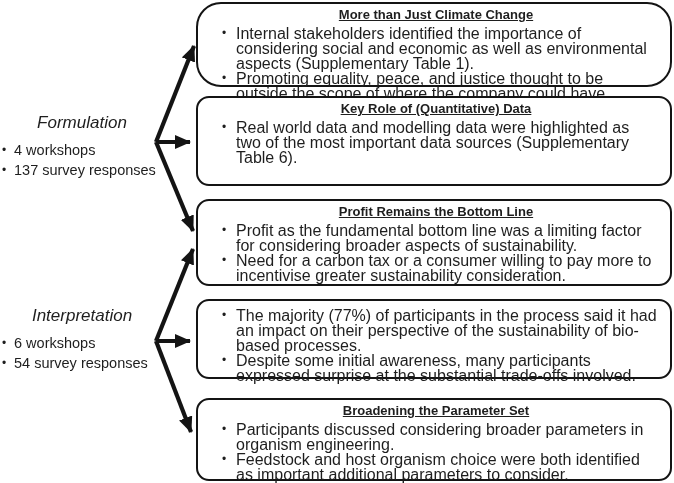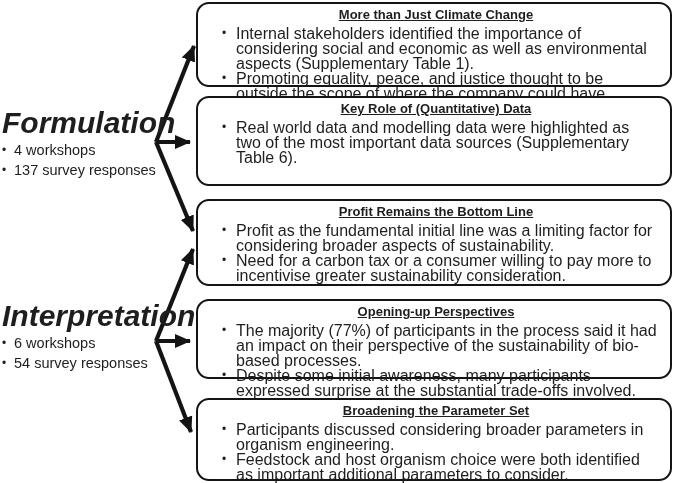--- a/index.html
+++ b/index.html
@@ -53,23 +53,23 @@
     left: 2px;
     top: 0;
     font-size: 12px;
   }
   .group {
     position: absolute;
     left: 2px;
     width: 160px;
   }
   .group-label {
-    font-size: 30px;
+    font-size: 17px;
     line-height: 26px;
-    font-weight: bold;
+    font-weight: normal;
     font-style: italic;
     text-align: center;
     white-space: nowrap;
   }
   .group-stats {
     list-style: none;
     margin: 4px 7px 0 0;
     padding: 0;
     font-size: 14.5px;
     line-height: 20px;
@@ -115,45 +115,44 @@
   </div>
 
   <div class="group" style="top:303px;">
     <div class="group-label">Interpretation</div>
     <ul class="group-stats">
       <li>6 workshops</li>
       <li>54 survey responses</li>
     </ul>
   </div>
 
-  <div class="node" style="top:2px;height:85px;">
+  <div class="node" style="top:2px;height:85px;border-radius:25px;">
     <div class="node-title">More than Just Climate Change</div>
     <ul class="node-bullets">
       <li>Internal stakeholders identified the importance of considering social and economic as well as environmental aspects (Supplementary Table 1).</li>
       <li>Promoting equality, peace, and justice thought to be outside the scope of where the company could have influence and impact.</li>
     </ul>
   </div>
 
   <div class="node" style="top:96px;height:90px;">
     <div class="node-title">Key Role of (Quantitative) Data</div>
     <ul class="node-bullets">
       <li>Real world data and modelling data were highlighted as two of the most important data sources (Supplementary Table 6).</li>
     </ul>
   </div>
 
   <div class="node" style="top:199px;height:87px;">
     <div class="node-title">Profit Remains the Bottom Line</div>
     <ul class="node-bullets">
-      <li>Profit as the fundamental initial line was a limiting factor for considering broader aspects of sustainability.</li>
+      <li>Profit as the fundamental bottom line was a limiting factor for considering broader aspects of sustainability.</li>
       <li>Need for a carbon tax or a consumer willing to pay more to incentivise greater sustainability consideration.</li>
     </ul>
   </div>
 
   <div class="node" style="top:299px;height:80px;">
-    <div class="node-title">Opening-up Perspectives</div>
     <ul class="node-bullets">
       <li>The majority (77%) of participants in the process said it had an impact on their perspective of the sustainability of bio-based processes.</li>
       <li>Despite some initial awareness, many participants expressed surprise at the substantial trade-offs involved.</li>
     </ul>
   </div>
 
   <div class="node" style="top:398px;height:83px;">
     <div class="node-title">Broadening the Parameter Set</div>
     <ul class="node-bullets">
       <li>Participants discussed considering broader parameters in organism engineering.</li>

